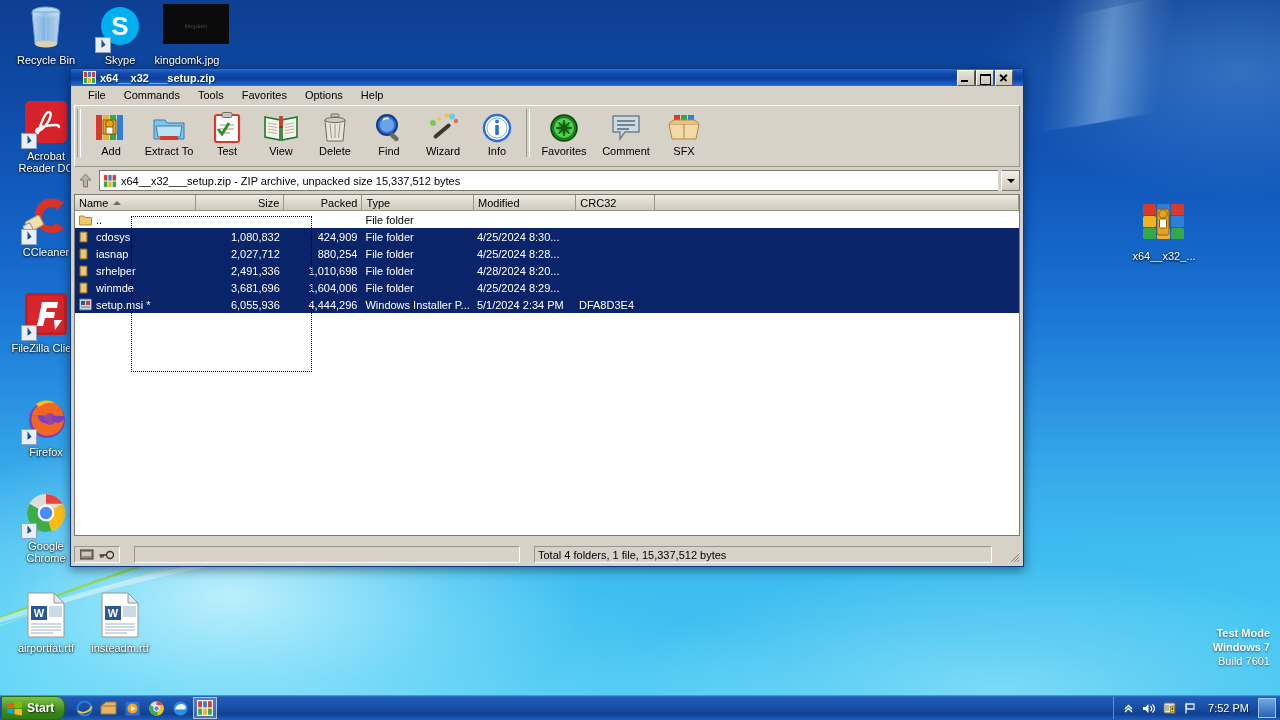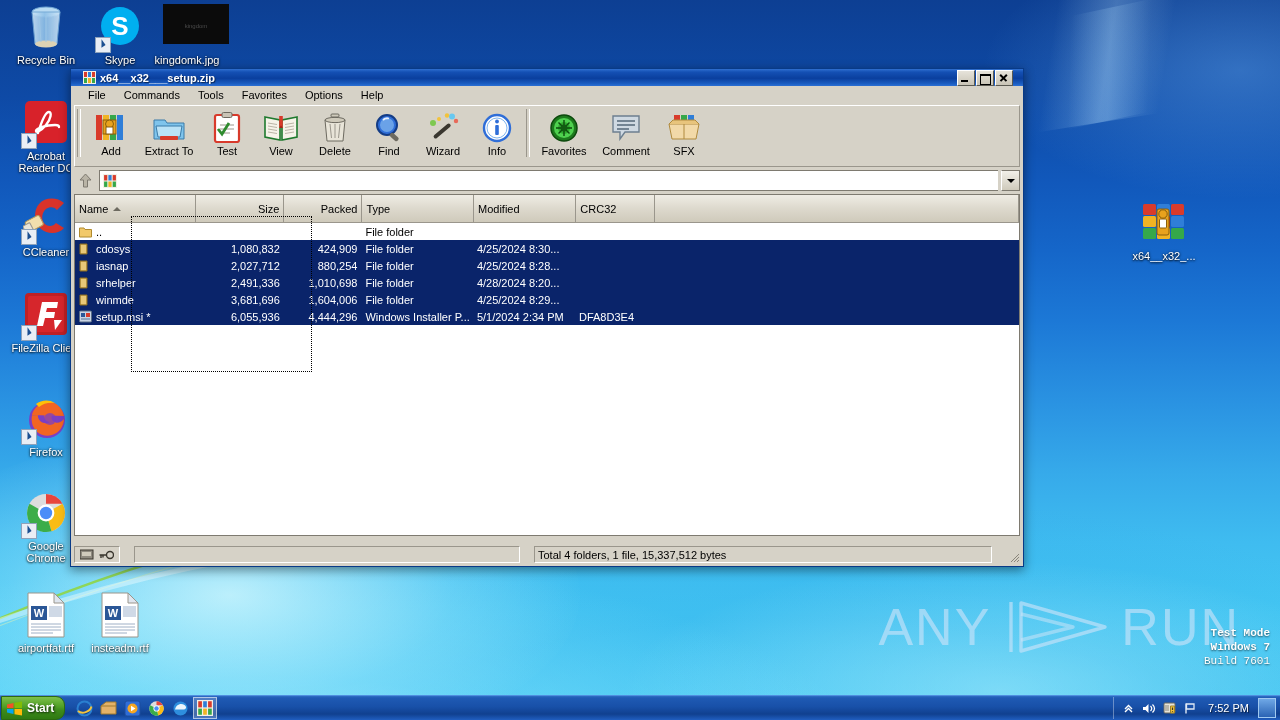--- a/index.html
+++ b/index.html
@@ -135,21 +135,21 @@
     width:17px;height:19px;background:linear-gradient(180deg,#f2f0e9,#cfcabb);
     border:1px solid #7e7a70;border-left-color:#fff;
     display:flex;align-items:center;justify-content:center;cursor:pointer;
   }
   #addrdrop .tri{border-left:4px solid transparent;border-right:4px solid transparent;border-top:4px solid #000;}
 
   #listwrap{
     margin:3px 3px 0 3px;height:340px;background:#fff;
     border:1px solid #7e7a70;position:relative;overflow:hidden;
   }
-  #colhdr{display:flex;height:28px;background:#d6d2c7;}
+  #colhdr{display:flex;height:16px;background:#d6d2c7;}
   #colhdr .ch{
     background:linear-gradient(180deg,#efece4 0%,#ddd9cd 50%,#cfcabb 100%);
     border-right:1px solid #9a968c;border-bottom:1px solid #9a968c;
     font-size:11px;display:flex;align-items:center;padding:0 4px;
     cursor:pointer;white-space:nowrap;overflow:hidden;
   }
   #colhdr .ch.r{justify-content:flex-end;}
   .sortarr{margin-left:5px;border-left:4px solid transparent;border-right:4px solid transparent;border-bottom:4px solid #6d6a60;}
 
   .frow{display:flex;height:17px;align-items:center;font-size:11px;}
@@ -180,21 +180,20 @@
   #anyrun{position:absolute;right:40px;bottom:38px;pointer-events:none;}
   #anyrun .txt{
     font-size:52px;letter-spacing:2px;font-weight:400;
     color:rgba(205,228,248,.62);
     display:flex;align-items:center;gap:6px;line-height:1;
   }
   #testmode{
     position:absolute;right:10px;bottom:28px;text-align:right;
     color:#fff;font-size:11px;font-weight:bold;line-height:14px;
     text-shadow:0 1px 2px rgba(0,0,0,.6);
-    font-family:Liberation Mono, monospace;
   }
   #testmode .b3{font-weight:normal;}
 
   
   #taskbar{
     position:absolute;left:0;bottom:0;width:1280px;height:24px;
     background:linear-gradient(180deg,#2f6ec5 0%,#1f5ab4 8%,#1850a8 45%,#10408f 75%,#205ec0 100%);
     border-top:1px solid #4f8fe0;
     display:flex;align-items:center;
   }
@@ -348,33 +347,20 @@
             <g fill="#e8a21d" stroke="#8a5f0c">
               <rect x="16" y="9" width="12" height="26" rx="2"></rect>
               <circle cx="22" cy="14" r="4.2"></circle>
             </g>
             <rect x="18.5" y="19" width="7" height="9" rx="1" fill="#fff" stroke="#8a5f0c"></rect>
           </svg></div>
         <div class="lbl">x64__x32_...</div>
       </div>
     </div>
 
-  <div id="anyrun">
-    <div class="txt">
-      <span>ANY</span>
-      <svg width="118" height="62" viewBox="0 0 118 62">
-        <g fill="none" stroke="rgba(205,228,248,.62)" stroke-width="3.4" stroke-linejoin="round">
-          <path d="M14,6 L14,56"></path>
-          <path d="M24,7 L108,31 L24,55 Z"></path>
-          <path d="M24,18 L76,31 L24,44" opacity=".85"></path>
-        </g>
-      </svg>
-      <span>RUN</span>
-    </div>
-  </div>
   <div id="testmode">
     <div>Test Mode</div>
     <div>Windows 7</div>
     <div class="b3">Build 7601</div>
   </div>
 </div>
 
 <div id="winrar">
 
   <div id="titlebar">
@@ -570,20 +556,21 @@
         <svg width="14" height="14" viewBox="0 0 13 13">
           <rect x="0" y="0" width="13" height="13" fill="#f2efe6"></rect>
           <rect x="1" y="1" width="3" height="5" fill="#d93b2b"></rect>
             <rect x="5" y="1" width="3" height="5" fill="#2f7ed8"></rect>
             <rect x="9" y="1" width="3" height="5" fill="#d93b2b"></rect>
           <rect x="1" y="7" width="3" height="5" fill="#35a84a"></rect>
             <rect x="5" y="7" width="3" height="5" fill="#f0b323"></rect>
             <rect x="9" y="7" width="3" height="5" fill="#35a84a"></rect>
         </svg>
       </span>
+      <span class="atext">x64__x32___setup.zip - ZIP archive, unpacked size 15,337,512 bytes</span>
     </div>
     <div id="addrdrop">
       <span class="tri"></span>
     </div>
   </div>
 
   <div id="listwrap">
     <div id="colhdr">
         <div class="ch" style="width: 120px;">
           <span>Name</span>

